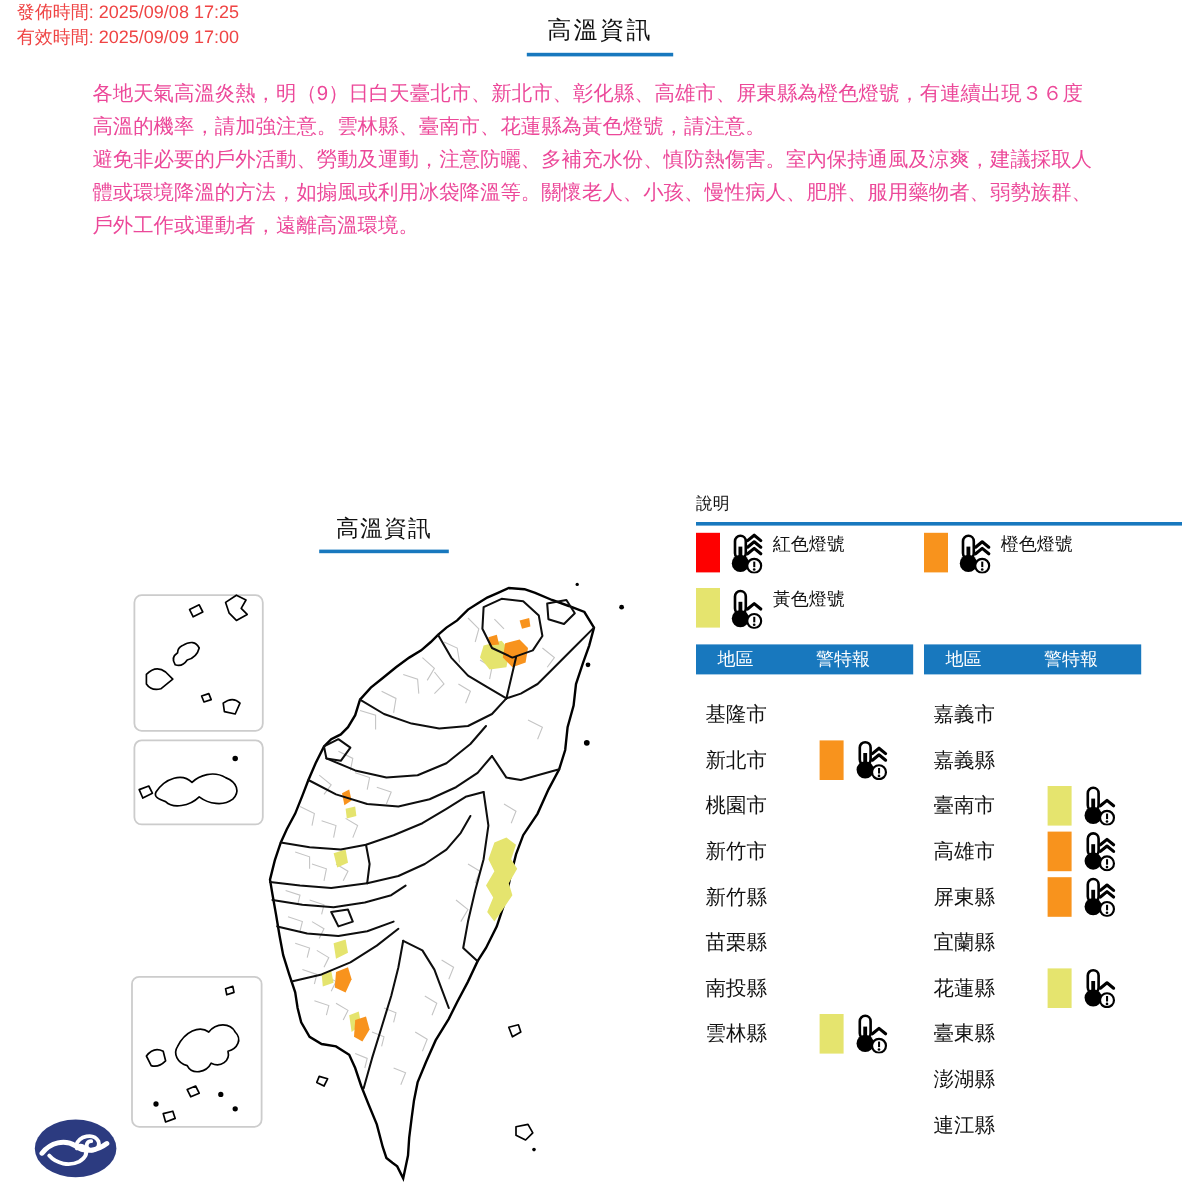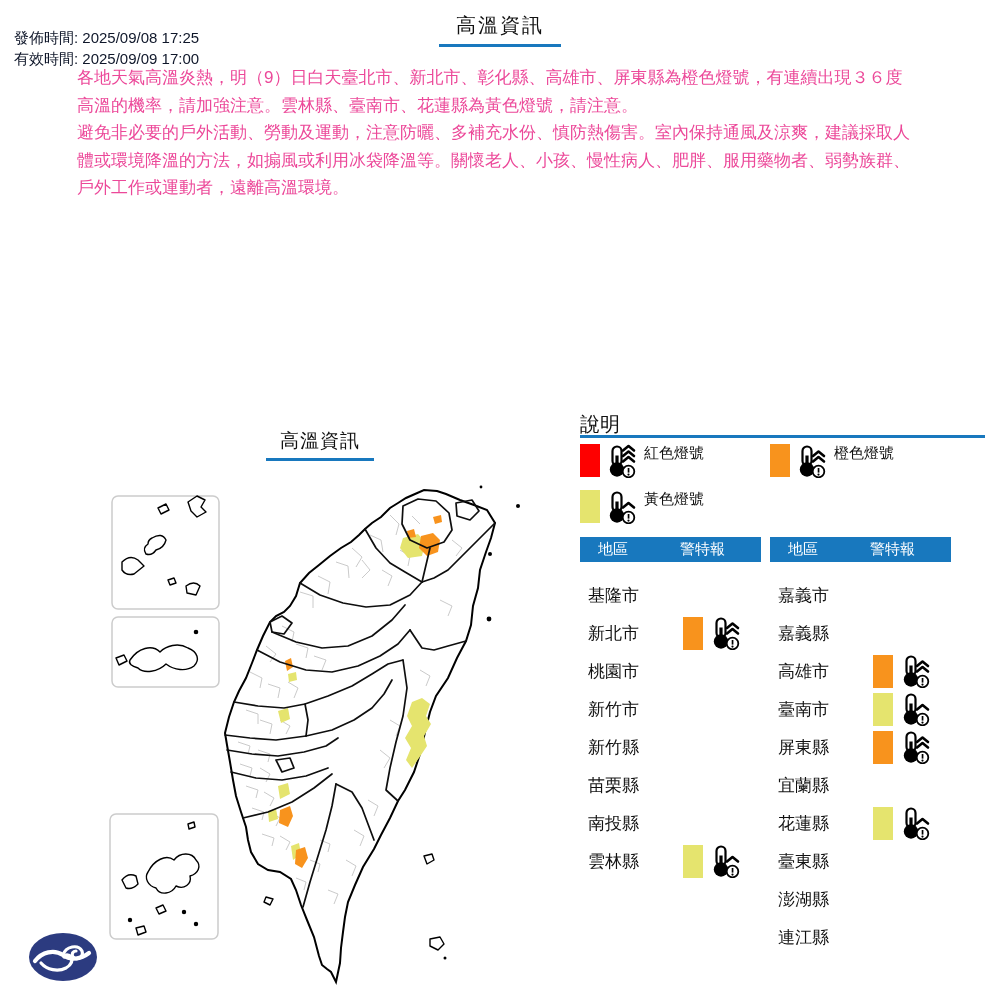--- a/index.html
+++ b/index.html
@@ -1,32 +1,32 @@
 <!DOCTYPE html>
 <html style="--c-blue: #1878BE; --c-red: #FE0000; --c-orange: #F8931D; --c-yellow: #E5E46E; --c-navy: #2C3B80;"><head>
 <meta charset="utf-8">
 <style>
   html,body{margin:0;padding:0;}
   body{width:1000px;height:1000px;background:#fff;font-family:"Liberation Sans","DejaVu Sans",sans-serif;color:#111;}
   .page{position:relative;width:1000px;height:1000px;overflow:hidden;background:#fff;}
 
-  .meta{position:absolute;left:14px;top:27px;font-size:15px;line-height:21px;color:#0f172a;}
+  .meta{position:absolute;left:14px;top:0;font-size:15px;line-height:21px;color:#ef4444;}
 
   .main-title{position:absolute;left:500px;top:12px;transform:translateX(-50%);
     font-size:20px;letter-spacing:2px;padding:0 17px 5px;border-bottom:3px solid var(--c-blue);white-space:nowrap;}
 
   .bodytext{position:absolute;left:77px;top:64px;width:838px;font-size:17px;line-height:27.5px;color:#ec4899;}
   .bodytext p{margin:0;}
 
   .map-title{position:absolute;left:320px;top:428px;transform:translateX(-50%);
     font-size:19px;letter-spacing:1px;padding:0 14px 4px;border-bottom:3px solid var(--c-blue);white-space:nowrap;}
 
   .map-svg{position:absolute;left:100px;top:420px;}
 
-  .legend-title{position:absolute;left:580px;top:411px;font-size:20px;}
+  .legend-title{position:absolute;left:580px;top:411px;font-size:14px;}
   .legend-rule{position:absolute;left:580px;top:435px;width:405px;height:3px;background:var(--c-blue);}
   .legend{position:absolute;left:580px;top:444px;width:405px;display:flex;flex-wrap:wrap;}
   .legend-item{width:190px;height:46px;display:flex;}
   .swatch{display:inline-block;width:20px;height:33px;flex:0 0 20px;}
   .legend-item .label{margin-left:7px;font-size:15px;}
   .legend-item svg{margin-left:3px;}
 
   .wtable{position:absolute;top:537px;width:181px;}
   .wtable.left{left:580px;}
   .wtable.right{left:770px;}
@@ -312,41 +312,41 @@
       <span class="h-warn">警特報</span>
     </div>
     <div class="rows" id="rows-right">
         <div class="trow">
           <span class="rname">嘉義市</span>
         </div>
         <div class="trow">
           <span class="rname">嘉義縣</span>
         </div>
         <div class="trow">
+          <span class="rname">臺南市</span>
+          <span class="swatch" style="background:#E5E46E"></span>
+          <svg viewBox="0 0 34 34" width="34" height="34">
+    <rect x="9.5" y="2.5" width="9" height="19" rx="4.5" fill="#fff" stroke="#000" stroke-width="2.2"></rect>
+    <circle cx="14" cy="25.5" r="7.2" fill="#000"></circle>
+    <rect x="12.4" y="11.5" width="3.2" height="11" fill="#000"></rect>
+    <path d="M20 17.5 L25.5 13 L31 17.5" fill="none" stroke="#000" stroke-width="2.6" stroke-linejoin="round" stroke-linecap="round"></path>
+    <circle cx="25.5" cy="27.5" r="5.8" fill="#fff" stroke="#000" stroke-width="1.8"></circle>
+    <rect x="24.7" y="24" width="1.7" height="4.6" fill="#000"></rect>
+    <circle cx="25.5" cy="30.6" r="1.1" fill="#000"></circle>
+  </svg>
+        </div>
+        <div class="trow">
           <span class="rname">高雄市</span>
           <span class="swatch" style="background:#F8931D"></span>
           <svg viewBox="0 0 34 34" width="34" height="34">
     <rect x="9.5" y="2.5" width="9" height="19" rx="4.5" fill="#fff" stroke="#000" stroke-width="2.2"></rect>
     <circle cx="14" cy="25.5" r="7.2" fill="#000"></circle>
     <rect x="12.4" y="11.5" width="3.2" height="11" fill="#000"></rect>
     <path d="M20 17.5 L25.5 13 L31 17.5" fill="none" stroke="#000" stroke-width="2.6" stroke-linejoin="round" stroke-linecap="round"></path>
             <path d="M20 12 L25.5 7.5 L31 12" fill="none" stroke="#000" stroke-width="2.6" stroke-linejoin="round" stroke-linecap="round"></path>
-    <circle cx="25.5" cy="27.5" r="5.8" fill="#fff" stroke="#000" stroke-width="1.8"></circle>
-    <rect x="24.7" y="24" width="1.7" height="4.6" fill="#000"></rect>
-    <circle cx="25.5" cy="30.6" r="1.1" fill="#000"></circle>
-  </svg>
-        </div>
-        <div class="trow">
-          <span class="rname">臺南市</span>
-          <span class="swatch" style="background:#E5E46E"></span>
-          <svg viewBox="0 0 34 34" width="34" height="34">
-    <rect x="9.5" y="2.5" width="9" height="19" rx="4.5" fill="#fff" stroke="#000" stroke-width="2.2"></rect>
-    <circle cx="14" cy="25.5" r="7.2" fill="#000"></circle>
-    <rect x="12.4" y="11.5" width="3.2" height="11" fill="#000"></rect>
-    <path d="M20 17.5 L25.5 13 L31 17.5" fill="none" stroke="#000" stroke-width="2.6" stroke-linejoin="round" stroke-linecap="round"></path>
     <circle cx="25.5" cy="27.5" r="5.8" fill="#fff" stroke="#000" stroke-width="1.8"></circle>
     <rect x="24.7" y="24" width="1.7" height="4.6" fill="#000"></rect>
     <circle cx="25.5" cy="30.6" r="1.1" fill="#000"></circle>
   </svg>
         </div>
         <div class="trow">
           <span class="rname">屏東縣</span>
           <span class="swatch" style="background:#F8931D"></span>
           <svg viewBox="0 0 34 34" width="34" height="34">
     <rect x="9.5" y="2.5" width="9" height="19" rx="4.5" fill="#fff" stroke="#000" stroke-width="2.2"></rect>

